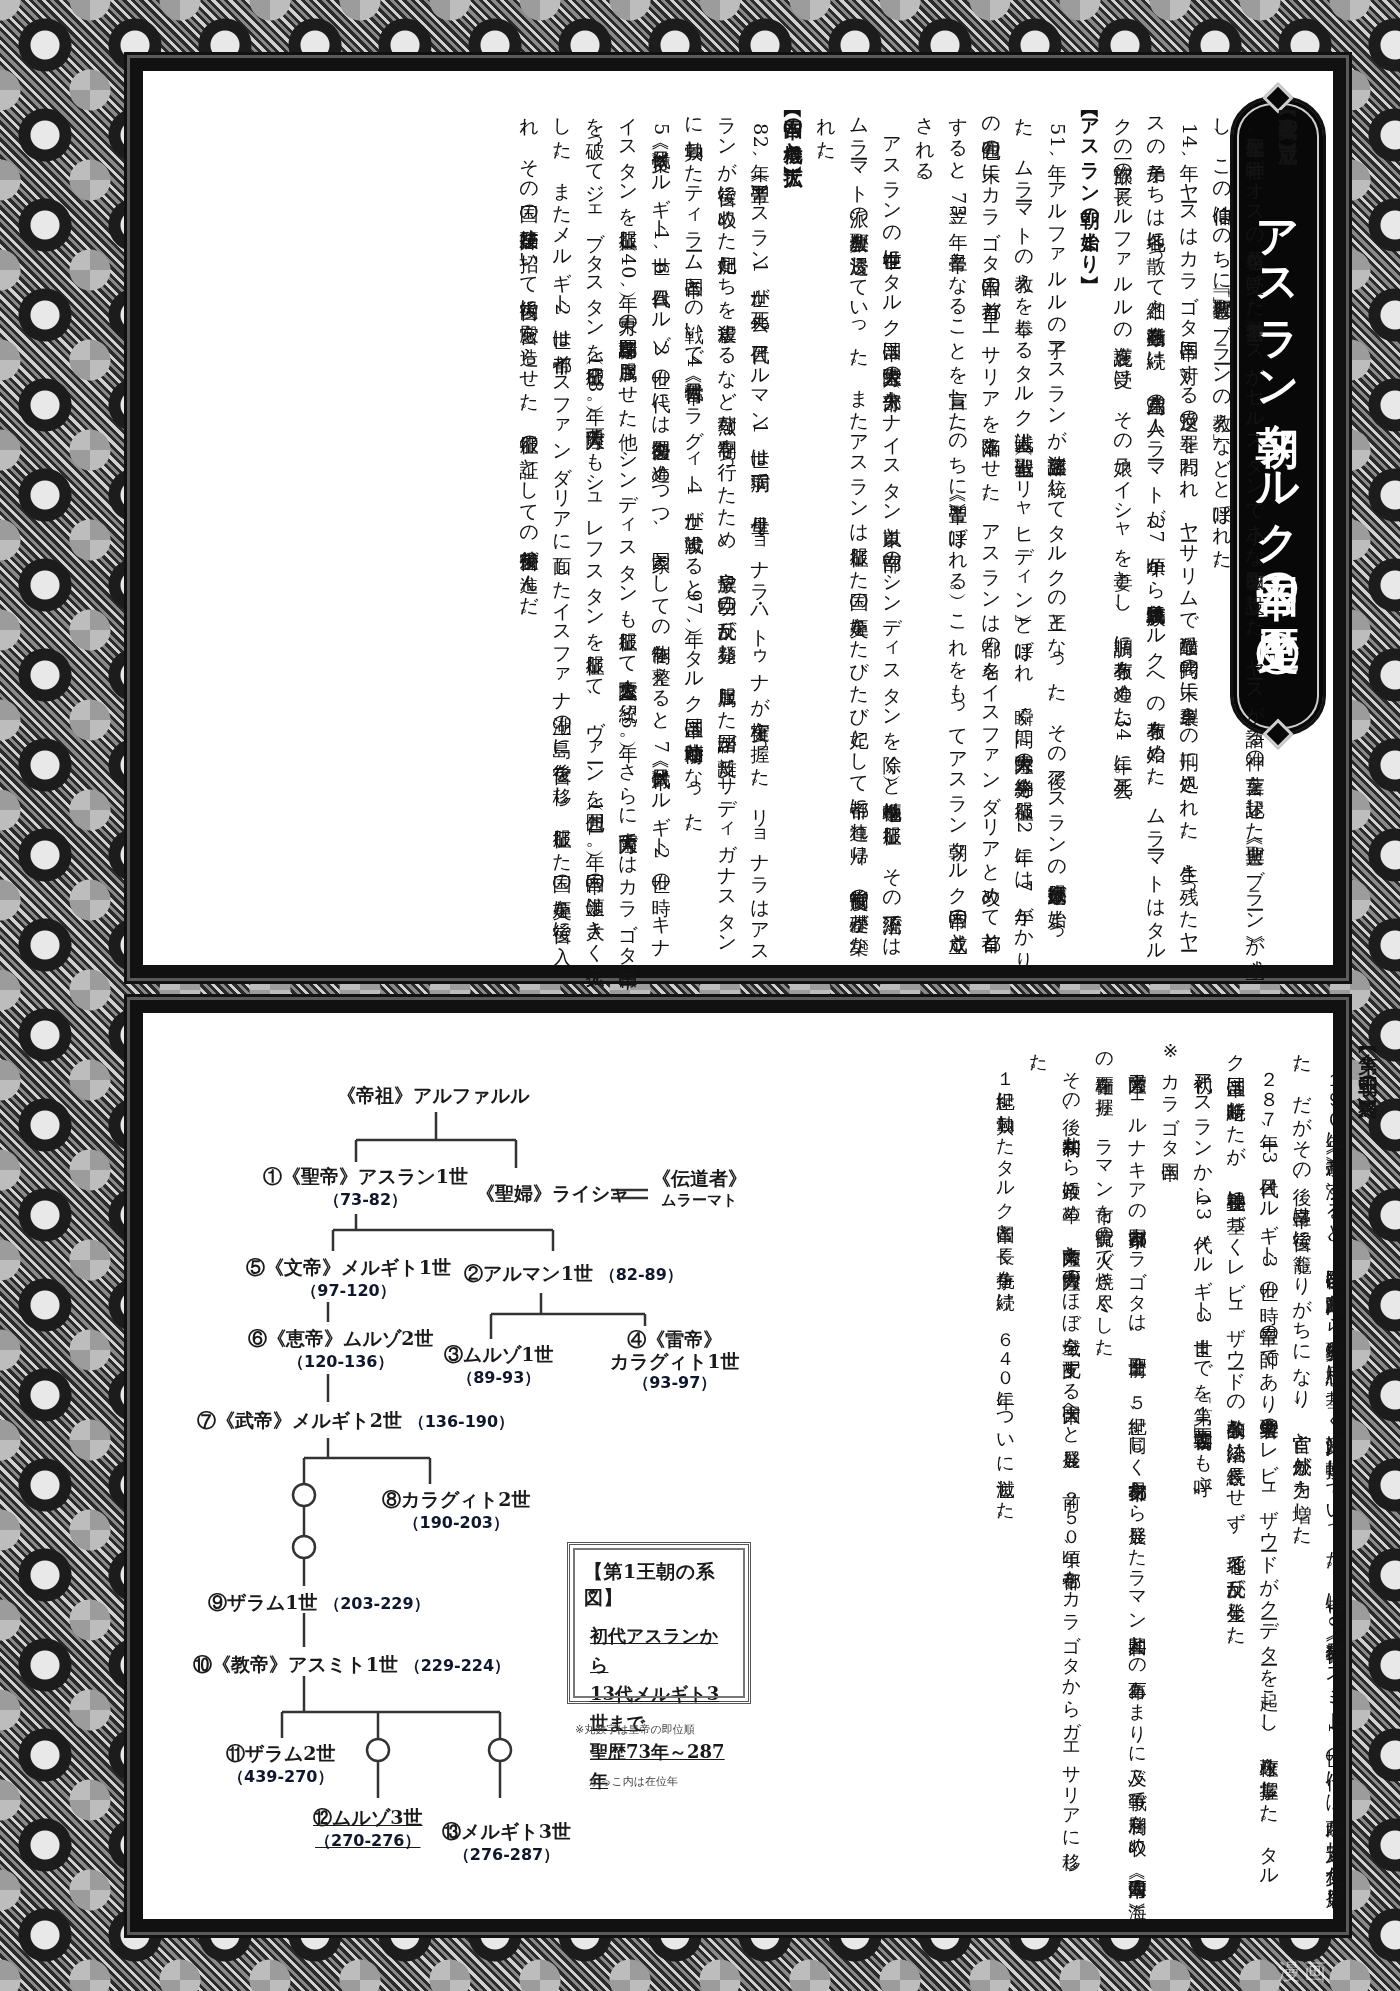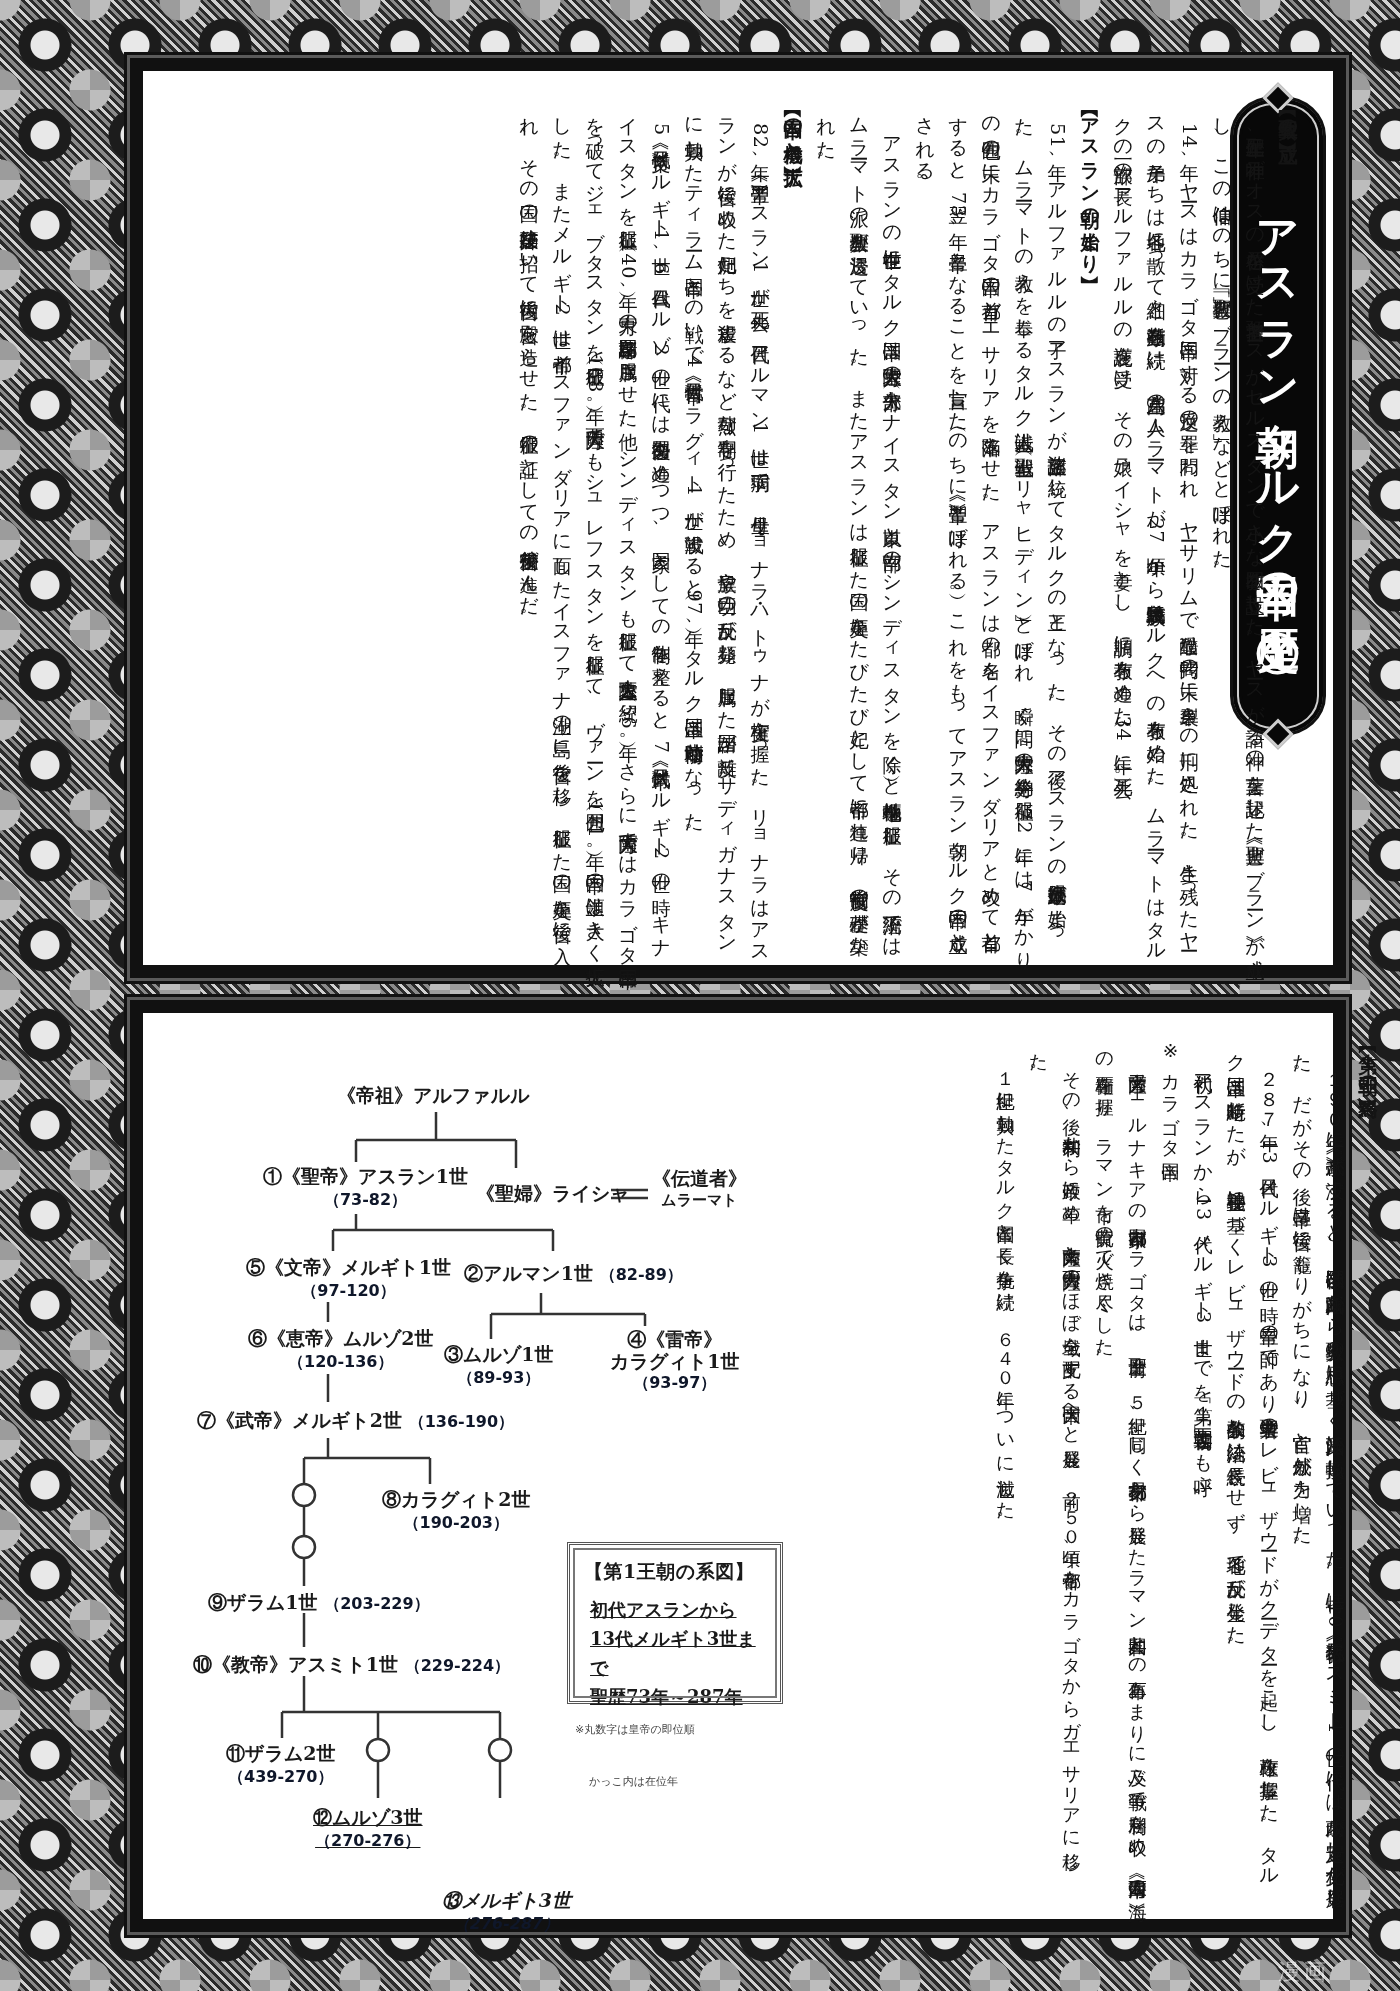--- a/index.html
+++ b/index.html
@@ -97,21 +97,21 @@
     font-family: "DejaVu Sans", "Liberation Sans", sans-serif;
     font-weight: bold;
     font-size: 16px;
     color: #0f172a;
   }
   .node .years.inline { display: inline; }
 
   .legend-box {
     position: absolute;
     left: 567px; top: 1542px;
-    width: 216px; height: 162px;
+    width: 184px; height: 162px;
     border: 3px double #555;
     outline: 2px solid #777;
     outline-offset: -8px;
     background: #fff;
     padding: 14px 14px;
     font-family: "DejaVu Serif", "Liberation Serif", serif;
     font-weight: bold;
     color: #1a1a1a;
   }
   .legend-box .lb-title { font-size: 19px; margin-bottom: 10px; letter-spacing: 0.5px; }
@@ -283,21 +283,21 @@
   <div class="node" style="left:226px; top:1741px;">
     <span>⑪ザラム2世</span>
     <span class="years">（439-270）</span>
   </div>
 
   <div class="node" style="left:313px; top:1805px;text-decoration:underline;">
     <span>⑫ムルゾ3世</span>
     <span class="years">（270-276）</span>
   </div>
 
-  <div class="node" style="left:442px; top:1888px;font-style:italic;">
+  <div class="node" style="left:442px; top:1819px;">
     <span>⑬メルギト3世</span>
     <span class="years">（276-287）</span>
   </div>
 </div>
 
 <div class="legend-box">
   <div class="lb-title">【第1王朝の系図】</div>
   <div class="lb-line">初代アスランから</div>
   <div class="lb-line">13代メルギト3世まで</div>
   <div class="lb-line">聖歴73年～287年</div>

